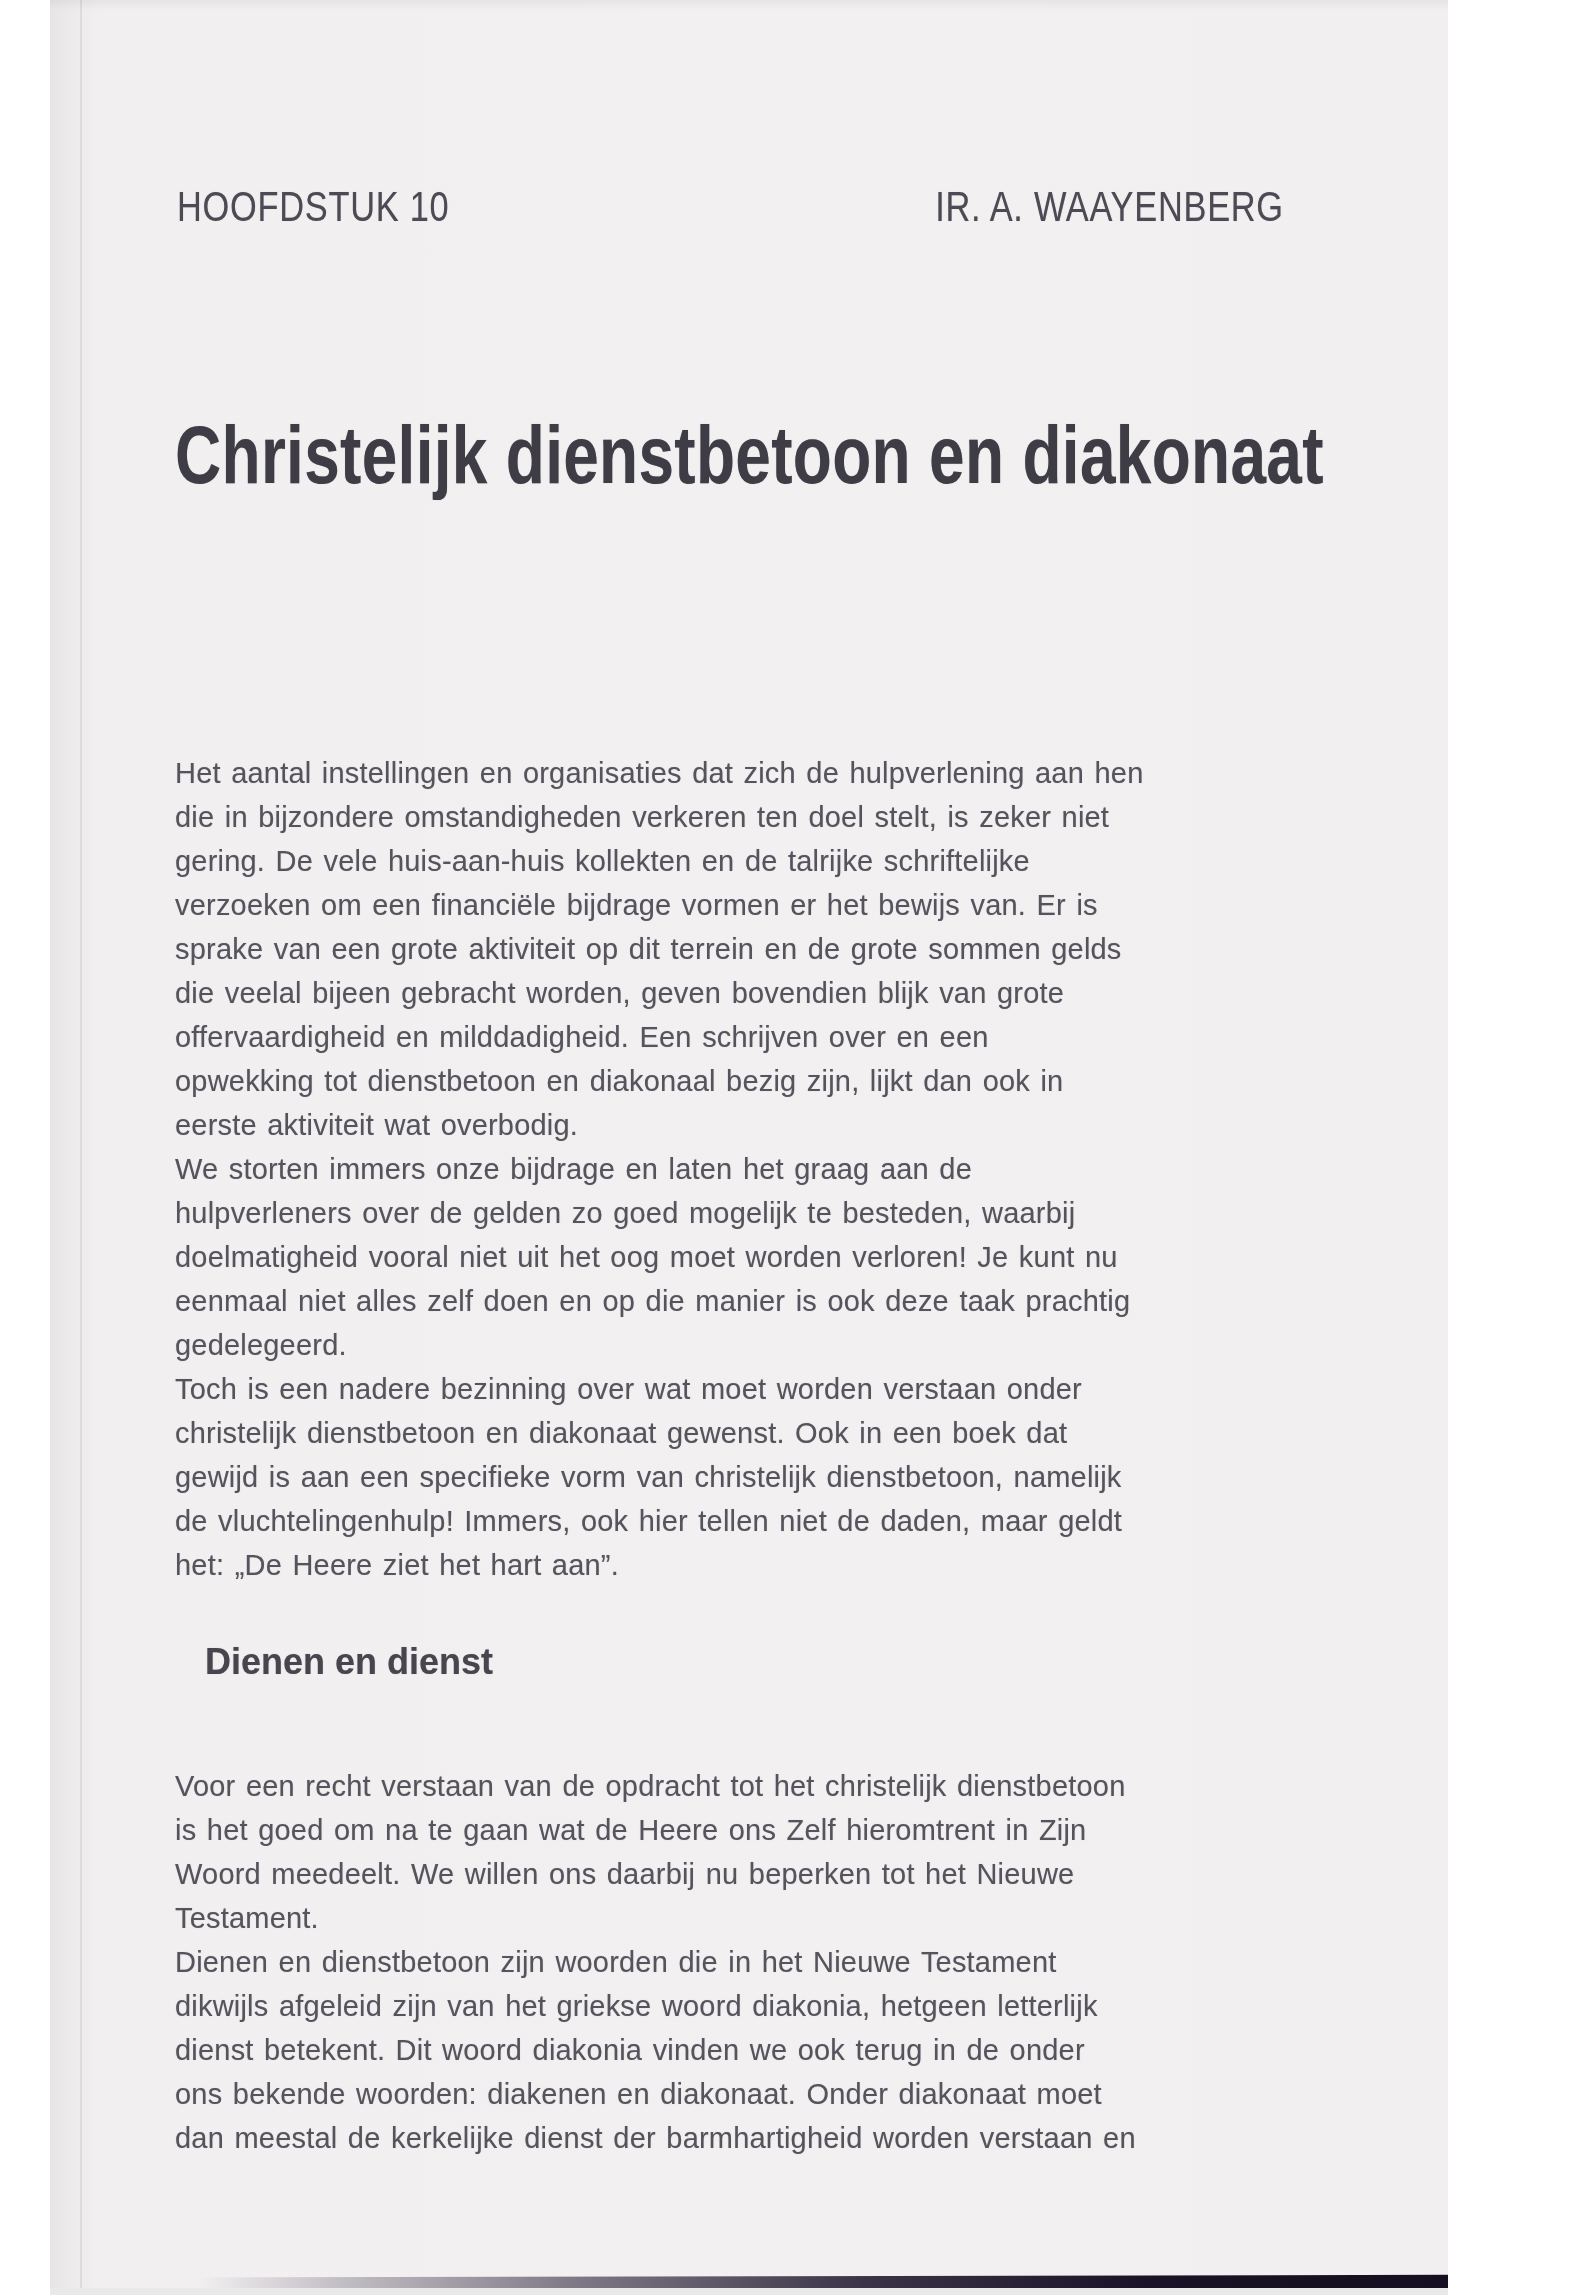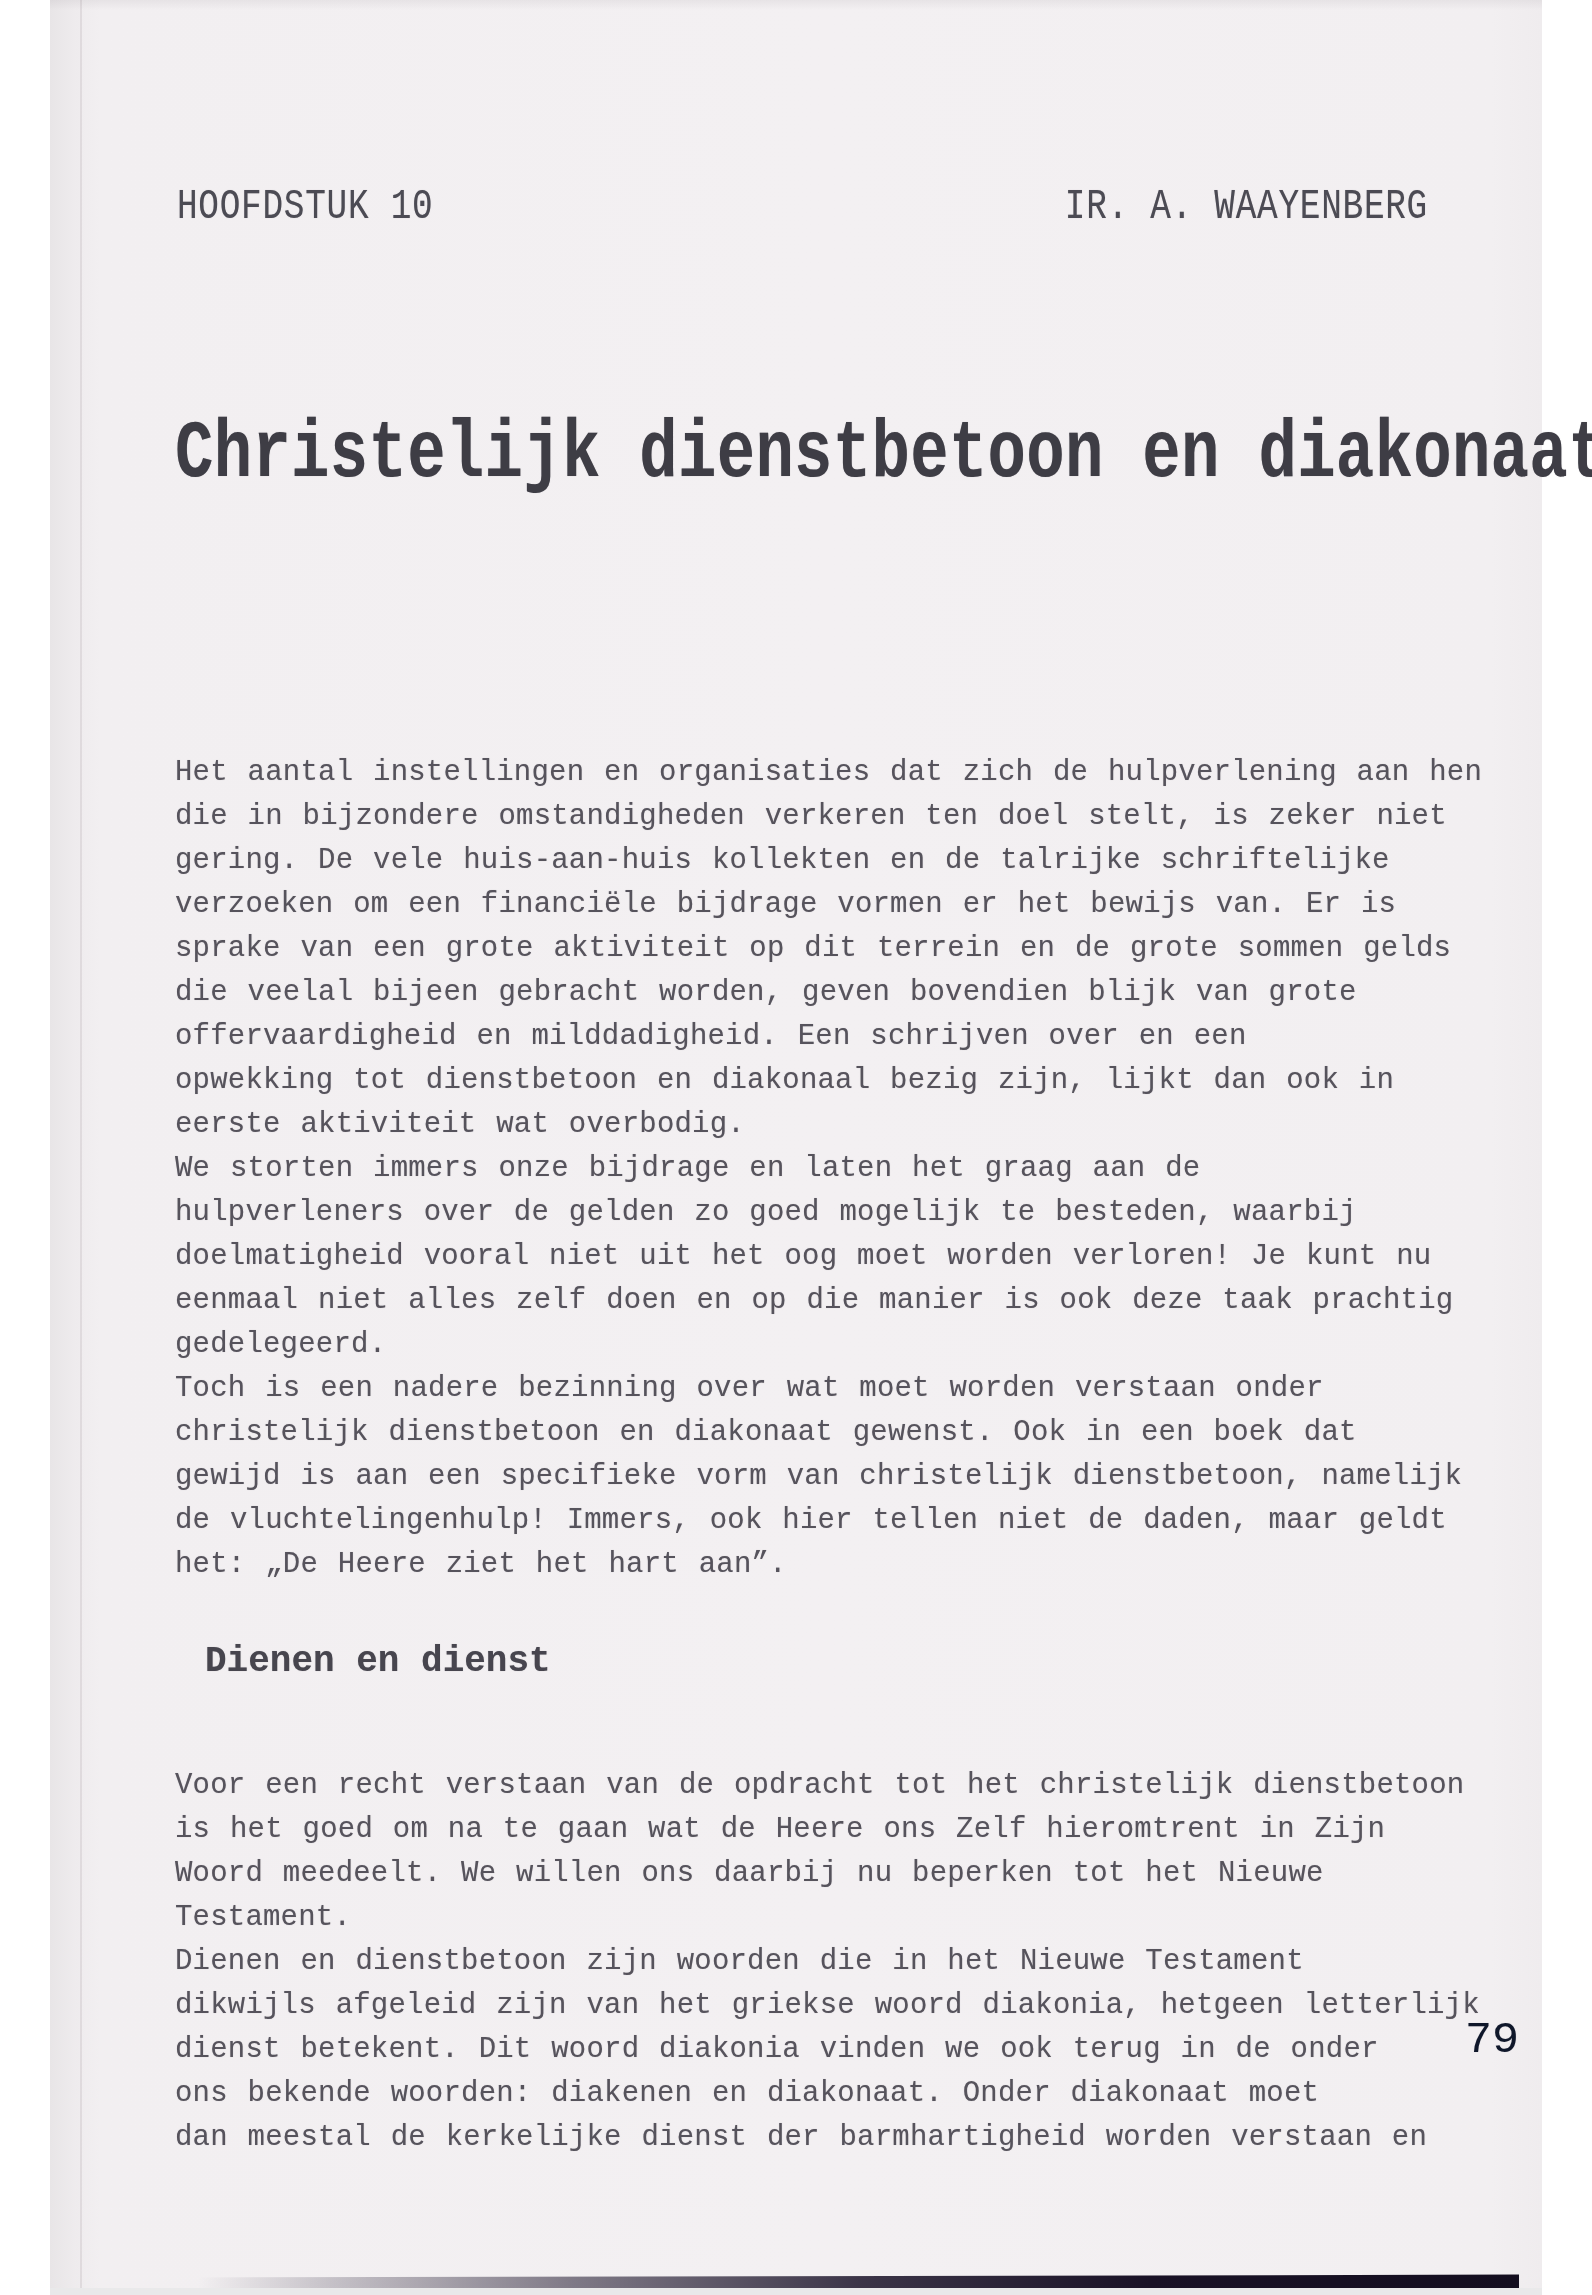--- a/index.html
+++ b/index.html
@@ -1,24 +1,24 @@
 <!DOCTYPE html>
 <html lang="nl" style="font-size:14px"><head>
 <meta charset="utf-8">
 <style>
   html, body { margin: 0; padding: 0; }
   body { background: #ffffff; }
 
   .canvas {
     position: relative;
-    width: 1592px;
+    width: 1448px;
     height: 2295px;
     background: #ffffff;
     overflow: hidden;
-    font-family: Liberation Mono, monospace;
+    font-family: Liberation Sans, sans-serif;
   }
 
   
   .sheet {
     position: absolute;
     left: 50px;
     top: 0;
     width: 1492px;
     height: 2295px;
     background: linear-gradient(to right,

